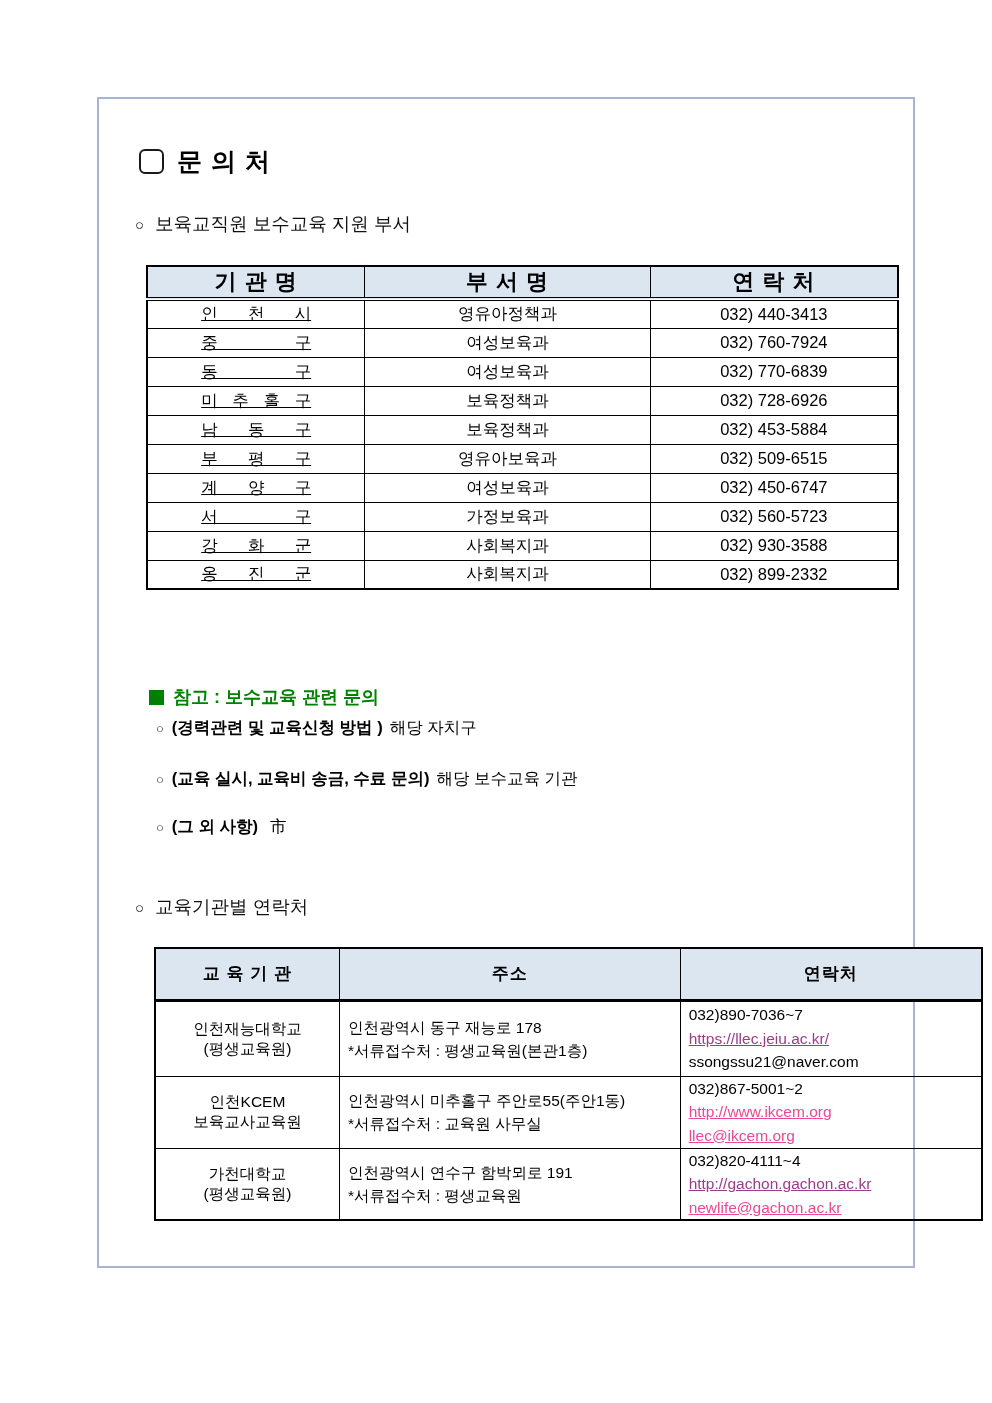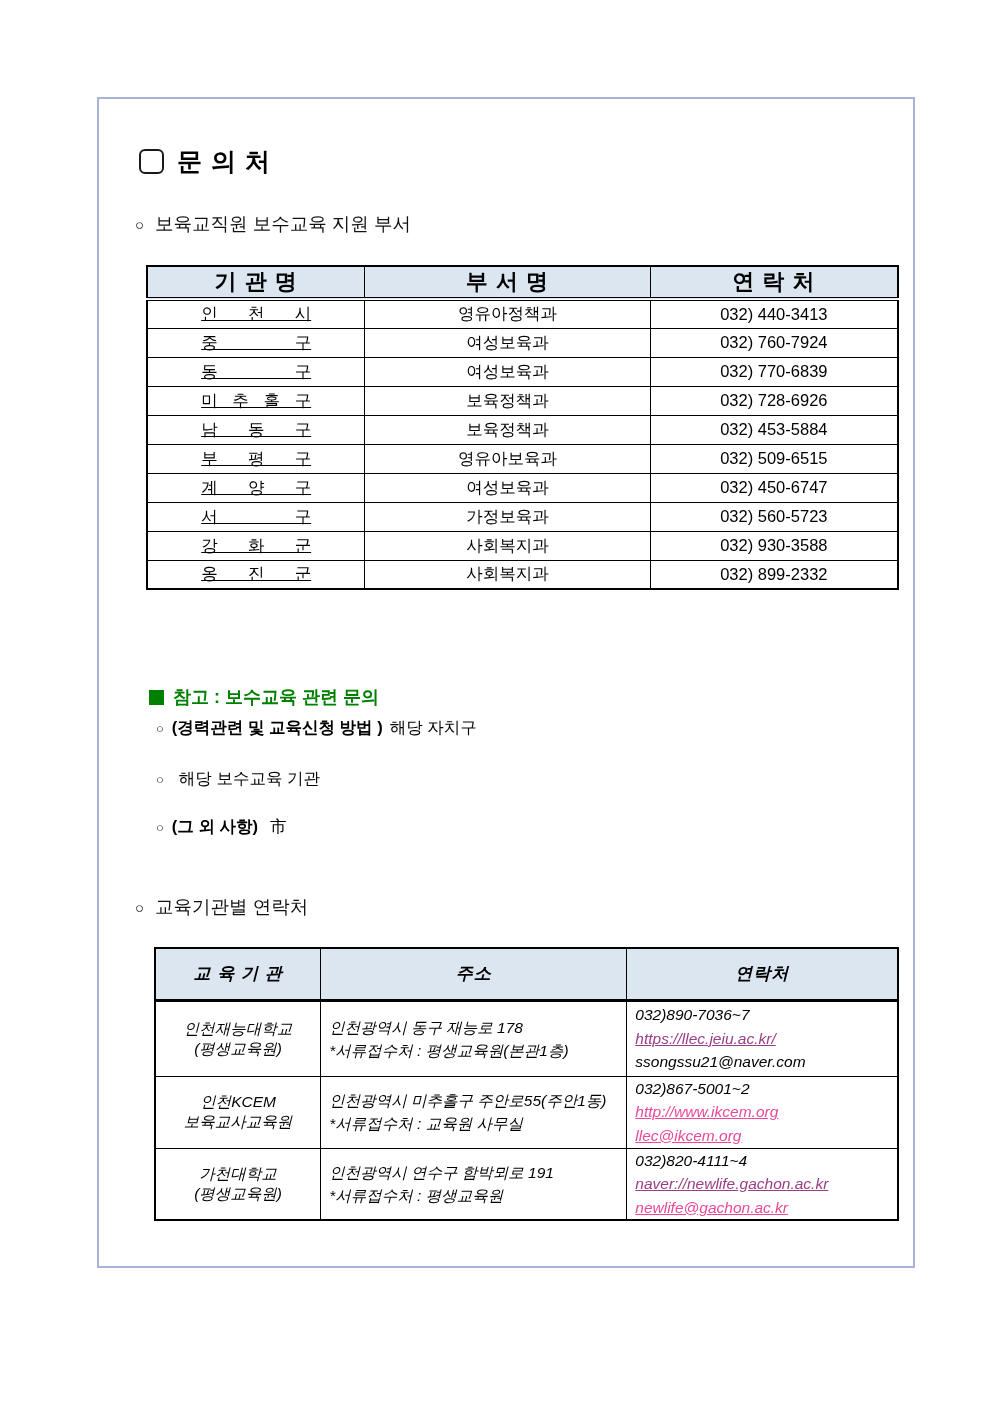--- a/index.html
+++ b/index.html
@@ -33,21 +33,21 @@
                font-size:18px; font-weight:bold; }
   .gsq { width:15px; height:15px; margin-right:9px; display:inline-block; }
   .note-item { position:absolute; left:57px; font-size:16.5px; display:flex; align-items:center; }
   .note-item .circ { font-size:13px; margin-right:8px; }
   .note-item .b { font-weight:bold; }
   .note-item .r { margin-left:7px; }
   .ni-0 { top:618px; } .ni-1 { top:669px; } .ni-2 { top:717px; }
   .ni-2 .r { margin-left:12px; }
 
   
-  .t2 { position:absolute; left:55px; top:848px; width:745px; border:2.5px solid #000;font-style:italic; }
+  .t2 { position:absolute; left:55px; top:848px; width:829px; border:2.5px solid #000; }
   .t2 th { background:#dbe6f1; height:52px; font-size:17px; font-weight:bold;
            border:1px solid #000; border-bottom:3px solid #000; letter-spacing:1px; }
   .t2 td { border:1px solid #000; vertical-align:middle; font-size:15.5px; }
   .t2 .c1 { width:22.3%; } .t2 .c2 { width:41.2%; } .t2 .c3 { width:36.5%; }
   .t2 .r0 td { height:76px; } .t2 .r1 td { height:72px; } .t2 .r2 td { height:71px; }
   .org-cell { text-align:center; line-height:20px; }
   .addr-cell { padding-left:8px; line-height:23px; white-space:nowrap; }
   .contact-cell { padding-left:8px; line-height:23.5px; }
   .contact-cell div { white-space:nowrap; }
   .lk { text-decoration:underline; cursor:pointer; }
@@ -163,20 +163,21 @@
       <span style="color:#008000;">참고 : 보수교육 관련 문의</span>
     </div>
 
     <div class="note-item ni-0">
       <span class="circ">○</span>
       <span class="b">(경력관련 및 교육신청 방법 )</span>
       <span class="r">해당 자치구</span>
     </div>
     <div class="note-item ni-1">
       <span class="circ">○</span>
+      <span class="b">(교육 실시, 교육비 송금, 수료 문의)</span>
       <span class="r">해당 보수교육 기관</span>
     </div>
     <div class="note-item ni-2">
       <span class="circ">○</span>
       <span class="b">(그 외 사항)</span>
       <span class="r">市</span>
     </div>
 
     <div class="sec-head s2-head">
       <span class="circ">○</span>
@@ -231,21 +232,21 @@
           <td class="org-cell">
             <div>가천대학교</div>
             <div>(평생교육원)</div>
           </td>
           <td class="addr-cell">
             <div>인천광역시 연수구 함박뫼로 191</div>
             <div>*서류접수처 : 평생교육원</div>
           </td>
           <td class="contact-cell">
             <div>032)820-4111~4</div>
-            <div><a class="lk lk-purple">naver://newlife.gachon.ac.kr</a></div>
+            <div><a class="lk lk-purple">http://gachon.gachon.ac.kr</a></div>
             <div><a class="lk lk-blue">newlife@gachon.ac.kr</a></div>
           </td>
         </tr>
       </tbody>
     </table>
 
   </div>
 </div>
 
 </body></html>

